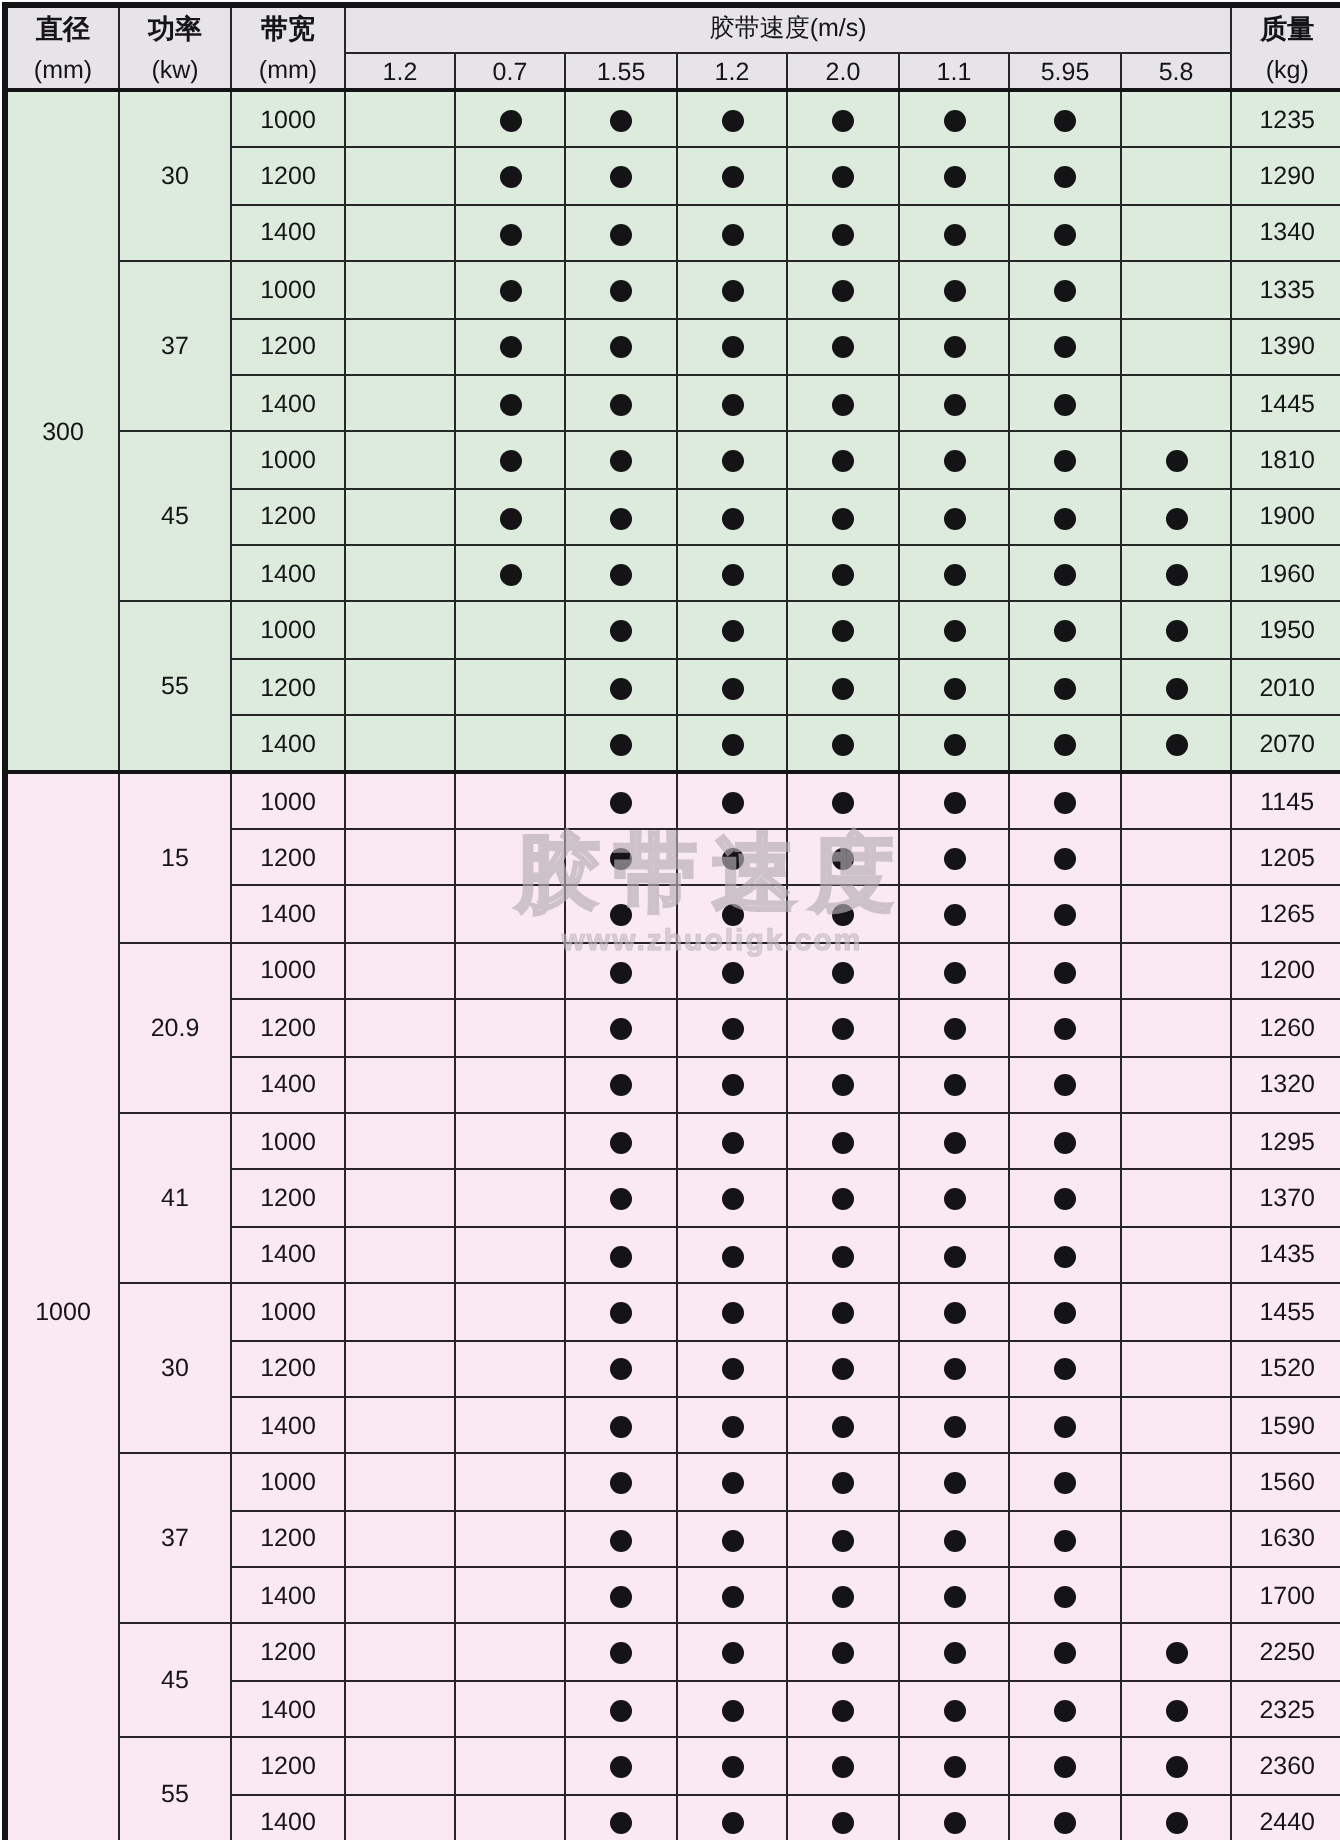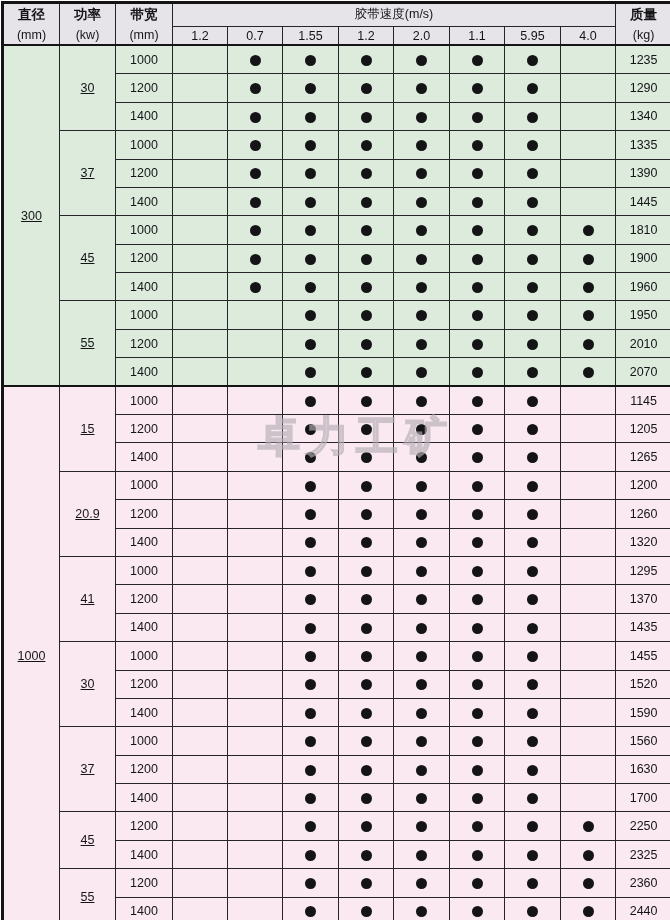--- a/index.html
+++ b/index.html
@@ -27,21 +27,21 @@
   }
   table.spec{border:3px solid #141416;}
   thead th{background:#e7e4e9;}
   thead tr.units th{border-top:1px solid #26262a;}
   thead tr:last-child th,thead th[rowspan]{border-bottom:2px solid #141416;}
   .hlabel{display:block;font-weight:bold;font-size:13.5px;line-height:1.7;}
   .hunit{display:block;font-size:12.5px;line-height:1.4;}
   .speed-title{font-weight:bold;font-size:13.5px;}
   tbody tr{height:27.5px;}
   tbody tr.section-break td{border-top:2px solid #141416;}
-  td.diam,td.power{font-size:12.5px;text-decoration:underline;}
+  td.diam,td.power{font-size:12.5px;}
   .dot{
     display:inline-block;
     width:11px;height:11px;
     border-radius:50%;
     vertical-align:middle;
   }
   .watermark{
     position:absolute;left:258px;top:414px;
     z-index:5;pointer-events:none;
     text-align:center;
@@ -105,21 +105,21 @@
         </th>
       </tr>
       <tr class="units">
         <th>1.2</th>
         <th>0.7</th>
         <th>1.55</th>
         <th>1.2</th>
         <th>2.0</th>
         <th>1.1</th>
         <th>5.95</th>
-        <th>4.0</th>
+        <th>5.8</th>
       </tr>
     </thead>
     <tbody>
         <tr>
           <td class="diam" rowspan="12" style="background: rgb(220, 235, 220);">300</td>
           <td class="power" rowspan="3" style="background: rgb(220, 235, 220);">30</td>
           <td style="background: rgb(220, 235, 220);">1000</td>
           <td style="background: rgb(220, 235, 220);"></td>
           <td style="background: rgb(220, 235, 220);"><span class="dot" style="background: rgb(20, 20, 22);"></span></td>
           <td style="background: rgb(220, 235, 220);"><span class="dot" style="background: rgb(20, 20, 22);"></span></td>
@@ -498,16 +498,17 @@
           <td style="background: rgb(251, 233, 241);"><span class="dot" style="background: rgb(20, 20, 22);"></span></td>
           <td style="background: rgb(251, 233, 241);"><span class="dot" style="background: rgb(20, 20, 22);"></span></td>
           <td style="background: rgb(251, 233, 241);"><span class="dot" style="background: rgb(20, 20, 22);"></span></td>
           <td style="background: rgb(251, 233, 241);"><span class="dot" style="background: rgb(20, 20, 22);"></span></td>
           <td style="background: rgb(251, 233, 241);">2440</td>
         </tr>
       </tbody>
   </table>
 
   <div class="watermark">
-    <div class="wm-brand">卓力工矿</div>
+    <div class="wm-brand">胶带速度</div>
+    <div class="wm-url">www.zhuoligk.com</div>
   </div>
 
 </div>
 
 </body></html>

